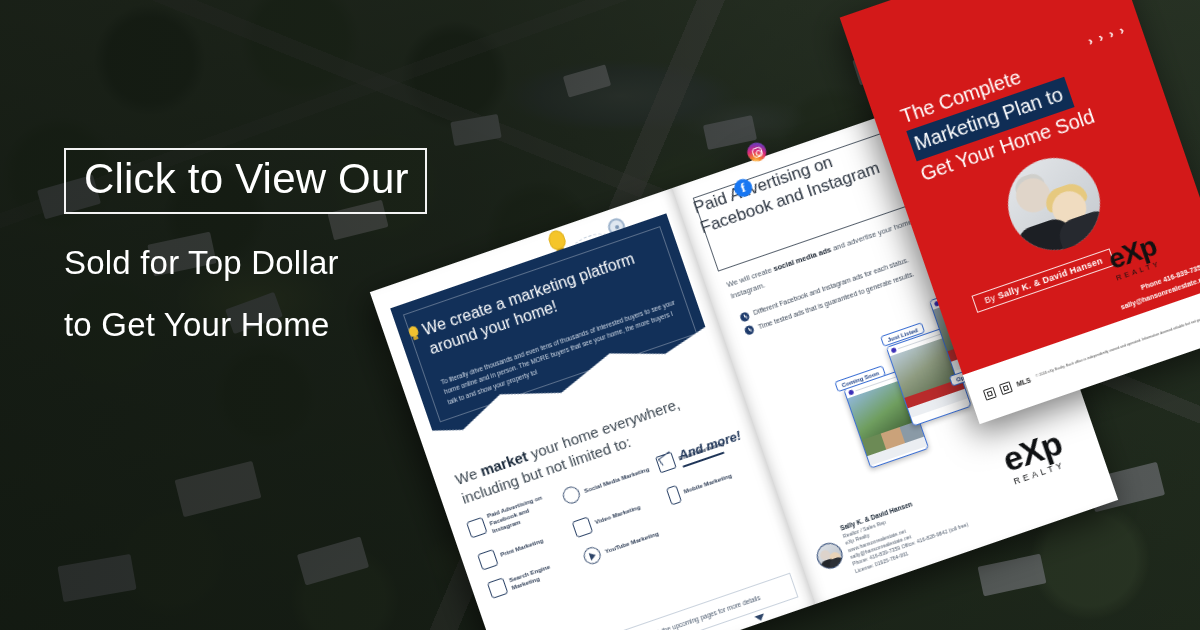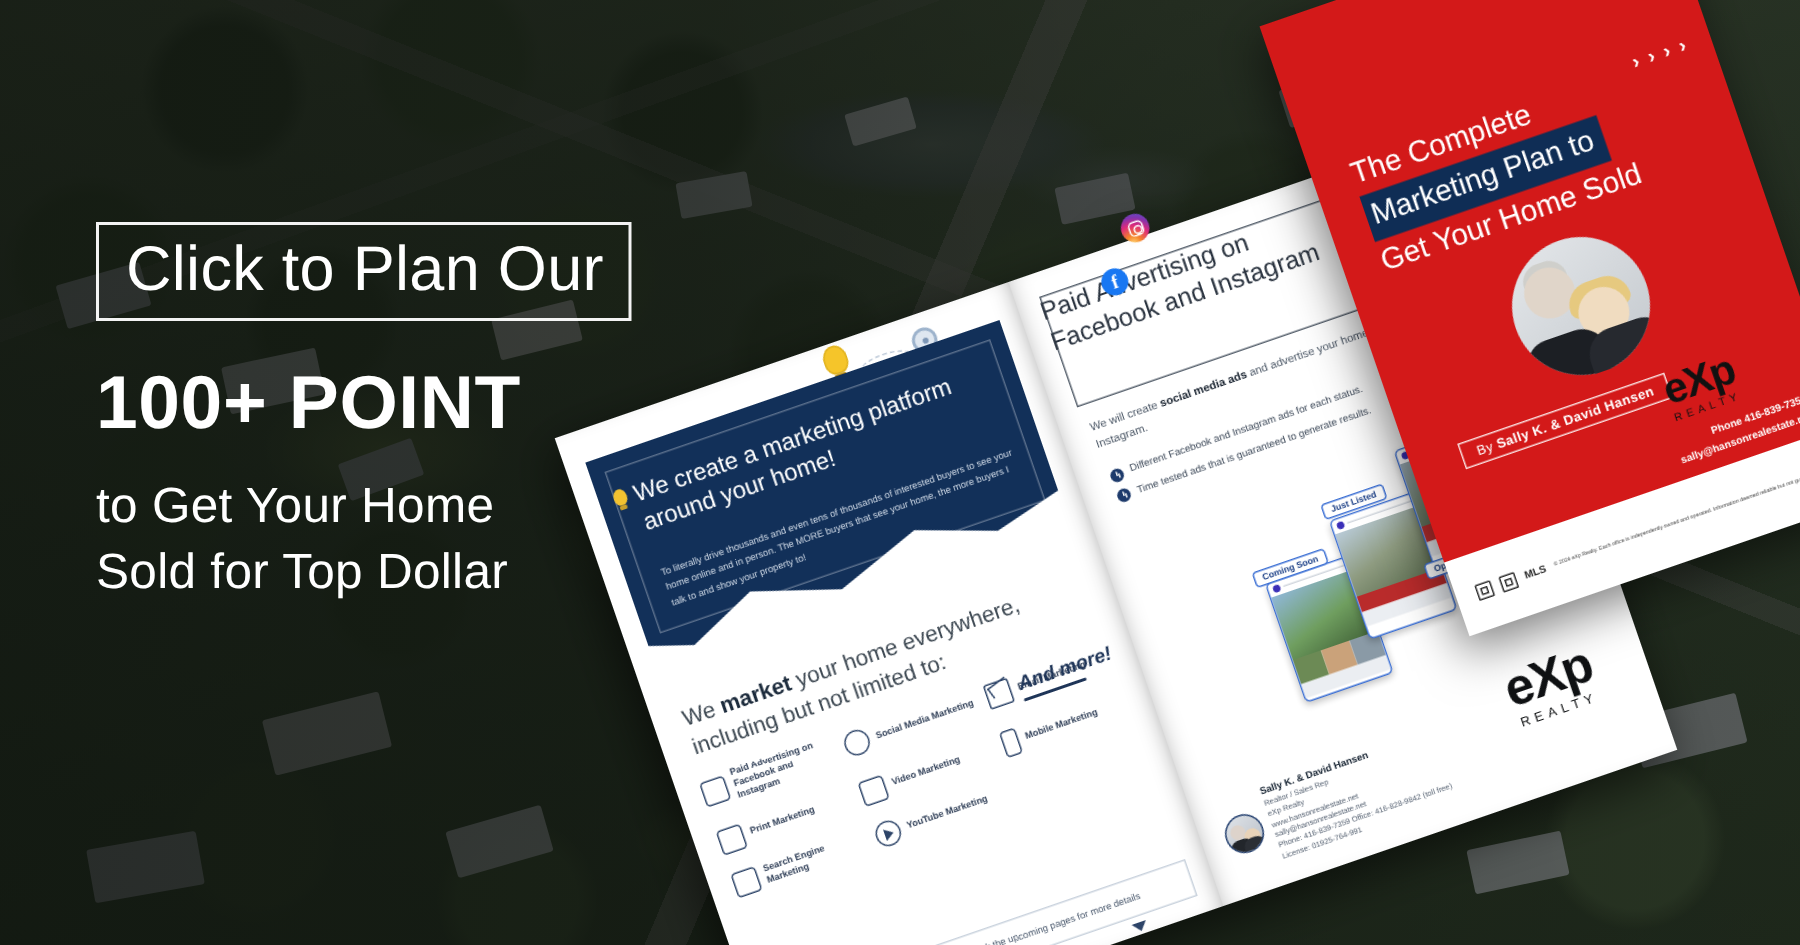--- a/index.html
+++ b/index.html
@@ -368,25 +368,24 @@
     <div class="roof" style="left:60px;top:560px;width:74px;height:36px;background:#7f8387;transform:rotate(-10deg)"></div>
     <div class="roof" style="left:300px;top:545px;width:66px;height:32px;background:#96999b;transform:rotate(-16deg)"></div>
     <div class="roof" style="left:1090px;top:470px;width:72px;height:34px;background:#8a8e91;transform:rotate(-14deg)"></div>
     <div class="roof" style="left:980px;top:560px;width:64px;height:30px;background:#94989a;transform:rotate(-12deg)"></div>
   </div>
   <div id="bg-overlay"></div>
 </div>
 
 <div id="headline">
   <div id="cta-box">
-    <div class="cta-text">Click to Plan Our</div>
-  </div>
-  <div class="h-big">100+ POINT</div>
+    <div class="cta-text">Click to View Our</div>
+  </div>
+  <div class="h-sub" style="margin-top:2px">Sold for Top Dollar</div>
   <div class="h-sub">to Get Your Home</div>
-  <div class="h-sub" style="margin-top:2px">Sold for Top Dollar</div>
 </div>
 
 <div id="spread">
 
   <div class="page" id="page-left">
     <div class="topicons">
       <div class="bulb-ic"></div>
       <div class="dash-link"></div>
       <div class="gear-ic"></div>
     </div>

